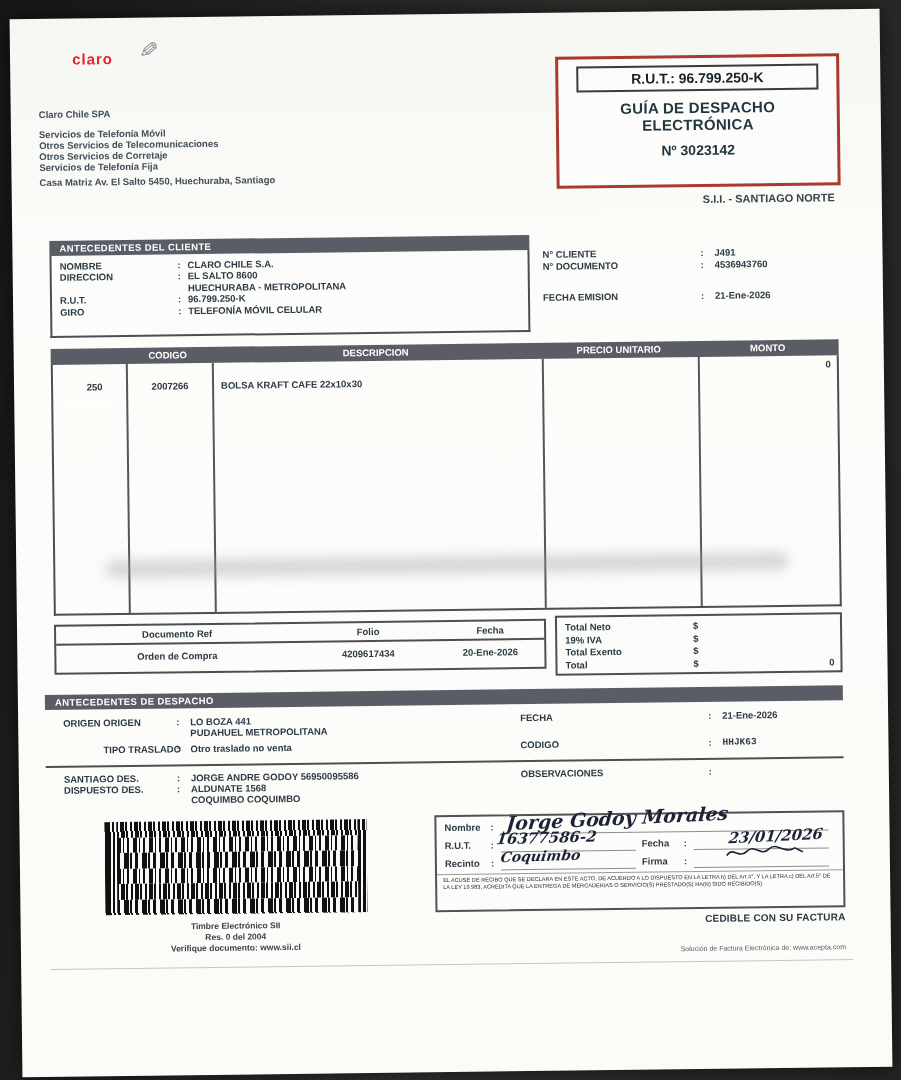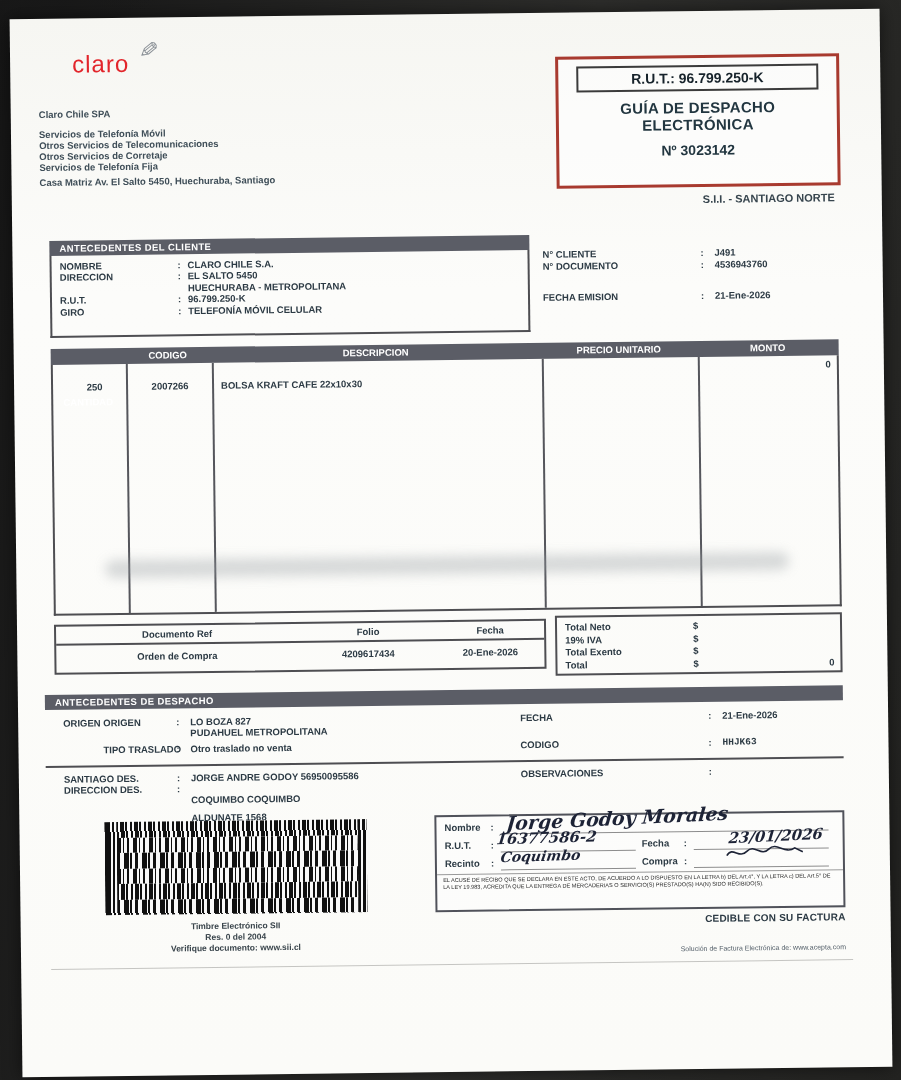--- a/index.html
+++ b/index.html
@@ -4,21 +4,21 @@
 <style>
   html,body{margin:0;padding:0;width:901px;height:1080px;overflow:hidden;
     background:linear-gradient(100deg,#161616,#2e2e2c 55%,#232321);
     font-family:"Liberation Sans",sans-serif;}
   .paper{position:absolute;left:16px;top:14px;width:870px;height:1058px;
     background:linear-gradient(180deg,#f6f6f2,#fcfcfa 26%,#fbfbf8);
     transform:rotate(-0.7deg);box-shadow:0 0 18px rgba(0,0,0,.55);color:#2c3a44;}
   .abs{position:absolute;white-space:nowrap;}
   .b{font-weight:700;}
   
-  .logo-text{position:absolute;left:62px;top:32px;font-size:24px;font-weight:400;
+  .logo-text{position:absolute;left:62px;top:32px;font-size:15px;font-weight:700;
     color:#e2252b;letter-spacing:1px;}
   .pencil{position:absolute;left:128px;top:18px;font-size:23px;color:#8a9096;
     transform:rotate(96deg);}
   .company-info{position:absolute;left:28px;top:90px;font-size:9.5px;font-weight:700;
     color:#3f4e58;line-height:11px;}
   .company-info .cname{margin-bottom:9px;}
   .company-info .caddr{margin-top:4px;}
   .doc-box{position:absolute;left:545px;top:44px;width:278px;height:126px;
     border:3px solid #a83a2f;background:rgba(255,255,255,.55);}
   .rut-line{margin:7px 18px 0;border:2px solid #3b3b3b;padding:3px 0;text-align:center;
@@ -130,21 +130,21 @@
       <div>GUÍA DE DESPACHO</div>
       <div>ELECTRÓNICA</div>
     </div>
     <div class="doc-number">Nº 3023142</div>
   </div>
   <div class="sii-line">S.I.I. - SANTIAGO NORTE</div>
 
   <div class="bar" style="left:37px;top:222px;width:480px;">ANTECEDENTES DEL CLIENTE</div>
   <div class="client-box">
     <div><span class="flab">NOMBRE</span><span class="fcol">:</span><span>CLARO CHILE S.A.</span></div>
-    <div><span class="flab">DIRECCION</span><span class="fcol">:</span><span>EL SALTO 5450</span></div>
+    <div><span class="flab">DIRECCION</span><span class="fcol">:</span><span>EL SALTO 8600</span></div>
     <div><span class="flab"></span><span class="fcol"></span><span>HUECHURABA - METROPOLITANA</span></div>
     <div><span class="flab">R.U.T.</span><span class="fcol">:</span><span>96.799.250-K</span></div>
     <div><span class="flab">GIRO</span><span class="fcol">:</span><span>TELEFONÍA MÓVIL CELULAR</span></div>
   </div>
   <div class="cr-row" style="left:530px;top:236px;"><span class="crlab">N° CLIENTE</span><span class="crcol">:</span><span>J491</span></div>
   <div class="cr-row" style="left:530px;top:248px;"><span class="crlab">N° DOCUMENTO</span><span class="crcol">:</span><span>4536943760</span></div>
   <div class="cr-row" style="left:530px;top:279px;"><span class="crlab">FECHA EMISION</span><span class="crcol">:</span><span>21-Ene-2026</span></div>
 
   <div class="items-bar">
     <div class="ih ih1">CANTIDAD</div>
@@ -198,43 +198,43 @@
         <span class="t-label">Total</span>
         <span class="t-cur">$</span>
         <span class="t-val">0</span>
       </div>
   </div>
 
   <div class="bar" style="left:27px;top:676px;width:798px;">ANTECEDENTES DE DESPACHO</div>
 
   <div class="desp-field" style="left:45px;top:699px;">ORIGEN ORIGEN</div>
   <div class="desp-field" style="left:158px;top:699px;">:</div>
-  <div class="desp-field" style="left:172px;top:699px;">LO BOZA 827</div>
+  <div class="desp-field" style="left:172px;top:699px;">LO BOZA 441</div>
   <div class="desp-field" style="left:172px;top:710px;">PUDAHUEL  METROPOLITANA</div>
   <div class="desp-field" style="left:502px;top:699px;">FECHA</div>
   <div class="desp-field" style="left:690px;top:699px;">:</div>
   <div class="desp-field" style="left:704px;top:699px;">21-Ene-2026</div>
 
   <div class="desp-field" style="left:45px;top:726px;margin-left:40px;">TIPO TRASLADO</div>
   <div class="desp-field" style="left:158px;top:726px;">:</div>
   <div class="desp-field" style="left:172px;top:726px;font-weight:600;">Otro traslado no venta</div>
   <div class="desp-field" style="left:502px;top:726px;">CODIGO</div>
   <div class="desp-field" style="left:690px;top:726px;">:</div>
   <div class="desp-field" style="left:704px;top:726px;font-family:Liberation Mono, monospace;">HHJK63</div>
 
   <div class="desp-div"></div>
 
   <div class="desp-field" style="left:45px;top:755px;">SANTIAGO DES.</div>
   <div class="desp-field" style="left:158px;top:755px;">:</div>
   <div class="desp-field" style="left:172px;top:755px;">JORGE ANDRE GODOY 56950095586</div>
   <div class="desp-field" style="left:502px;top:755px;">OBSERVACIONES</div>
   <div class="desp-field" style="left:690px;top:755px;">:</div>
-  <div class="desp-field" style="left:45px;top:766px;">DIRECCION DES.</div>
+  <div class="desp-field" style="left:45px;top:766px;">DISPUESTO DES.</div>
   <div class="desp-field" style="left:158px;top:766px;">:</div>
-  <div class="desp-field" style="left:172px;top:795px;">ALDUNATE 1568</div>
+  <div class="desp-field" style="left:172px;top:766px;">ALDUNATE 1568</div>
   <div class="desp-field" style="left:172px;top:777px;">COQUIMBO  COQUIMBO</div>
 
   <div class="barcode">
     <div class="bc-rows">
       <div class="bc-row bp1"></div>
       <div class="bc-row bp2"></div>
       <div class="bc-row bp3"></div>
       <div class="bc-row bp2"></div>
       <div class="bc-row bp1"></div>
       <div class="bc-row bp3"></div>
@@ -257,21 +257,21 @@
       <span class="s-col">:</span>
       <span class="s-line"></span>
       <span class="s-lab2">Fecha</span>
       <span class="s-col">:</span>
       <span class="s-line"></span>
     </div>
     <div class="s-row">
       <span class="s-lab">Recinto</span>
       <span class="s-col">:</span>
       <span class="s-line"></span>
-      <span class="s-lab2">Compra</span>
+      <span class="s-lab2">Firma</span>
       <span class="s-col">:</span>
       <span class="s-line"></span>
     </div>
     <div class="legal">EL ACUSE DE RECIBO QUE SE DECLARA EN ESTE ACTO, DE ACUERDO A LO DISPUESTO EN LA LETRA b) DEL Art.4°, Y LA LETRA c) DEL Art.5° DE LA LEY 19.983, ACREDITA QUE LA ENTREGA DE MERCADERIAS O SERVICIO(S) PRESTADO(S) HA(N) SIDO RECIBIDO(S).</div>
 
     <div class="hand hw-nombre">Jorge Godoy Morales</div>
     <div class="hand hw-rut">16377586-2</div>
     <div class="hand hw-fecha">23/01/2026</div>
     <div class="hand hw-recinto">Coquimbo</div>
     <div class="hand hw-firma">

